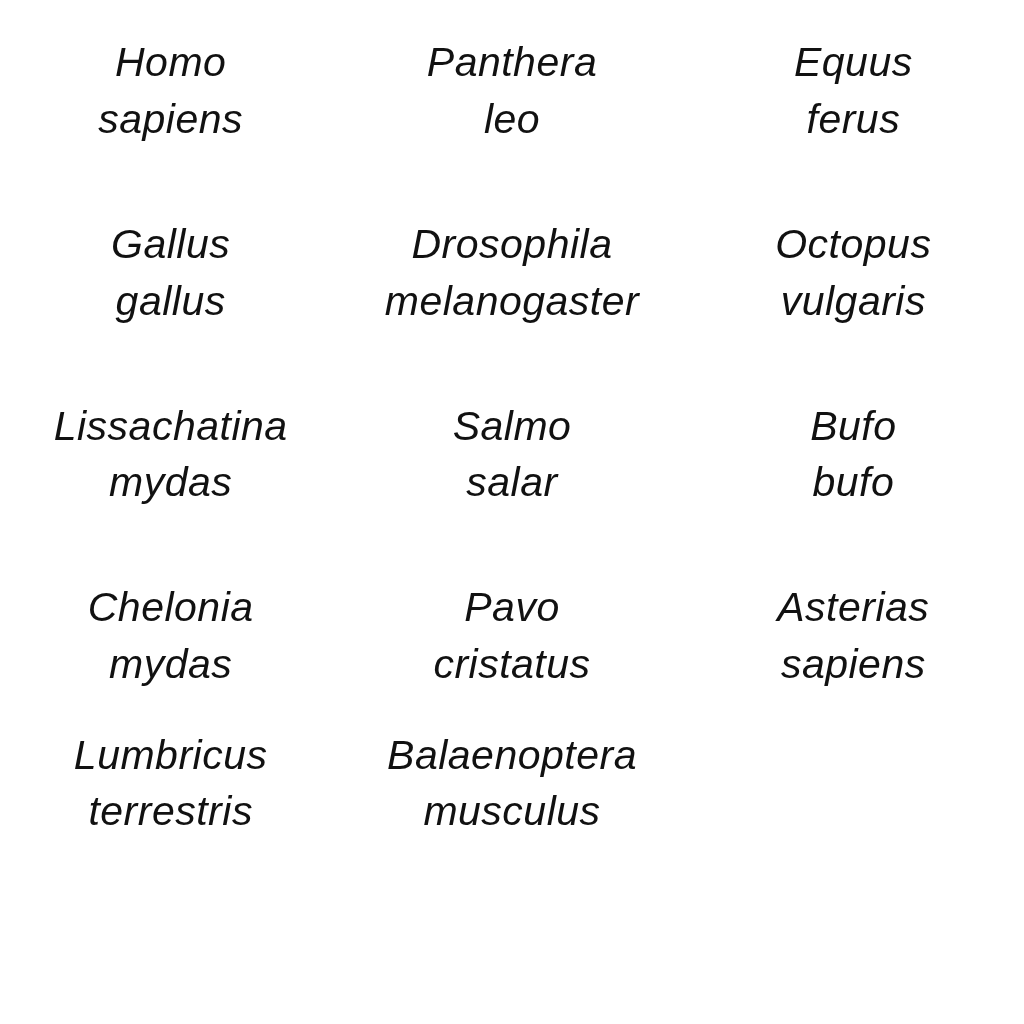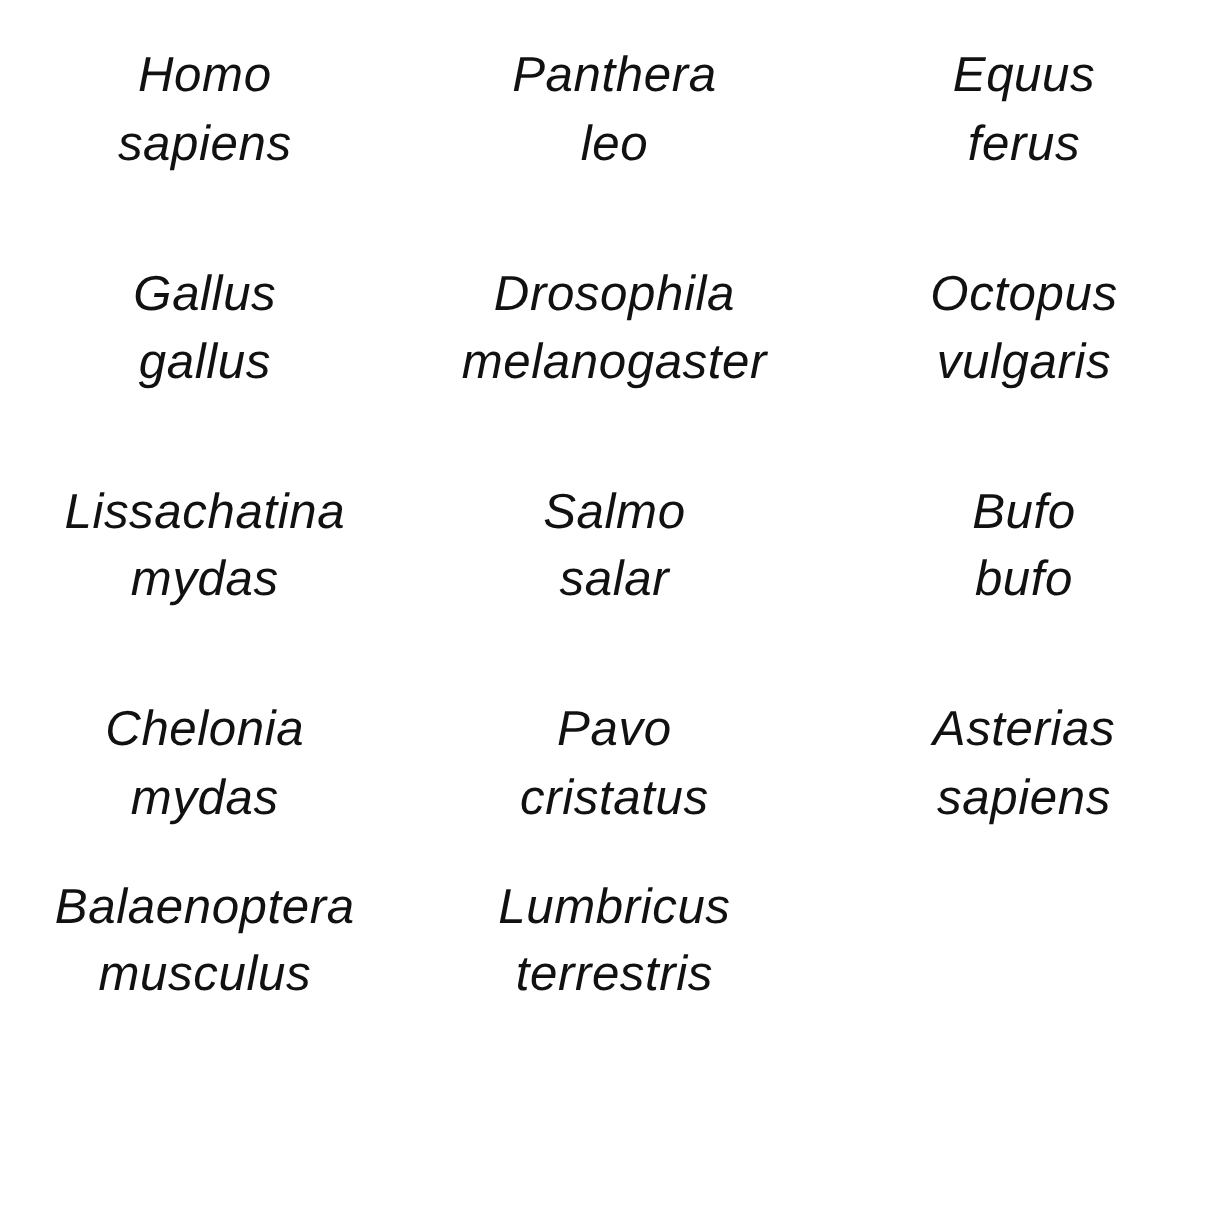--- a/index.html
+++ b/index.html
@@ -123,25 +123,25 @@
 
   <div class="species-cell">
     <div class="binomial">
       <span class="genus">Asterias</span>
       <span class="epithet">sapiens</span>
     </div>
   </div>
 
   <div class="species-cell">
     <div class="binomial">
-      <span class="genus">Balaenoptera</span>
-      <span class="epithet">musculus</span>
+      <span class="genus">Lumbricus</span>
+      <span class="epithet">terrestris</span>
     </div>
   </div>
 
   <div class="species-cell">
     <div class="binomial">
-      <span class="genus">Lumbricus</span>
-      <span class="epithet">terrestris</span>
+      <span class="genus">Balaenoptera</span>
+      <span class="epithet">musculus</span>
     </div>
   </div>
 
 </div>
 
 </body></html>

